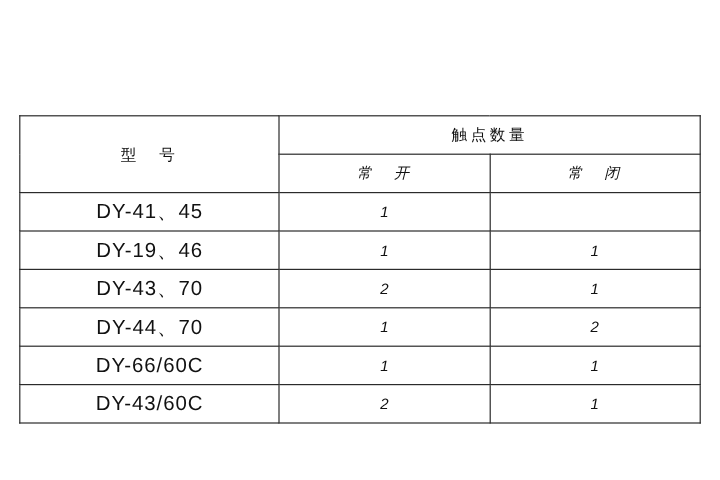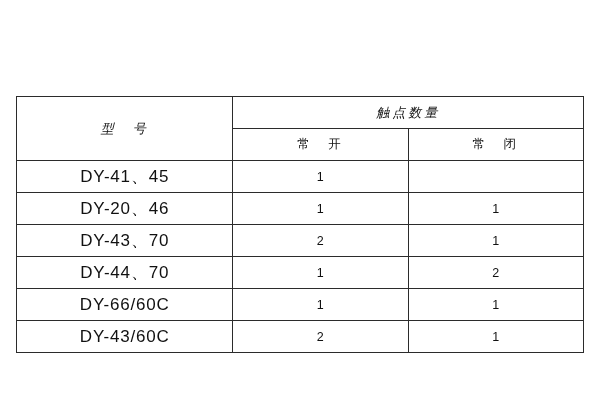--- a/index.html
+++ b/index.html
@@ -34,30 +34,29 @@
   table.spec td {
     border: 1px solid #2b2b2b;
     text-align: center;
     vertical-align: middle;
     font-size: 12.5px;
     color: #111111;
     letter-spacing: 0.5px;
     padding: 0;
   }
   td.col-model { width: 38%; }
-  td.col-no, td.col-nc { width: 31%; }
+  td.col-no, td.col-nc { width: 31%; font-style: italic; }
 
   tr.head-row-1 td { height: 31px; }
   tr.head-row-2 td { height: 31px; }
   tr.body-row td { height: 31px; }
 
   .hdr-text {
     font-size: 13px;
     letter-spacing: 3px;
-    font-style: italic;
   }
   .sub-hdr-text {
     font-size: 12.5px;
     letter-spacing: 3px;
   }
   .cell-text {
     font-size: 17px;
     letter-spacing: 0.8px;
   }
   .num-text {
@@ -95,21 +94,21 @@
           <td class="col-no">
             <span class="num-text">1</span>
           </td>
           <td class="col-nc">
             <span class="num-text"></span>
           </td>
         </tr>
 
         <tr class="body-row">
           <td class="col-model">
-            <span class="cell-text">DY-20、46</span>
+            <span class="cell-text">DY-19、46</span>
           </td>
           <td class="col-no">
             <span class="num-text">1</span>
           </td>
           <td class="col-nc">
             <span class="num-text">1</span>
           </td>
         </tr>
 
         <tr class="body-row">

